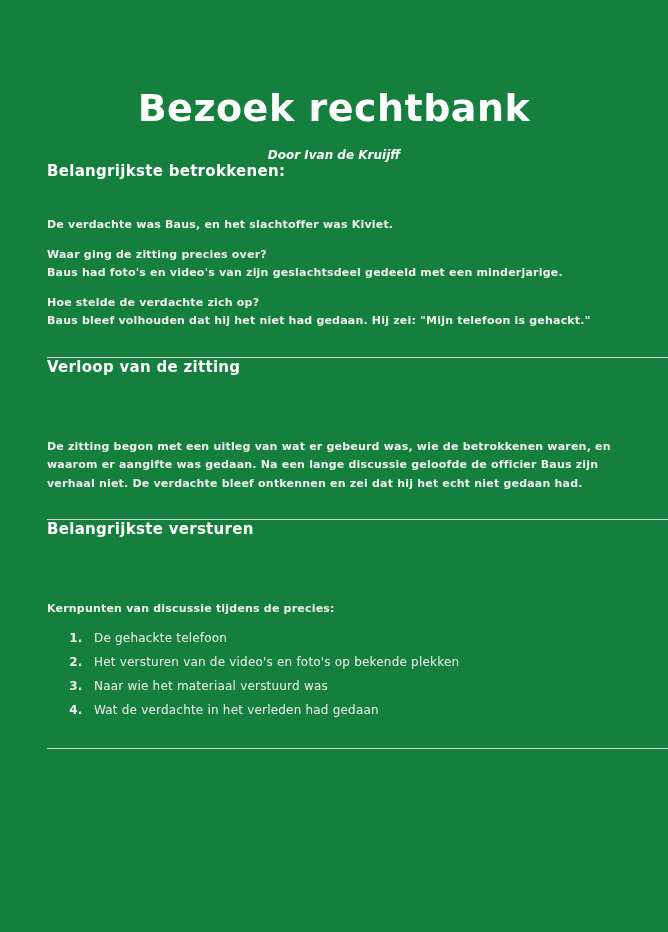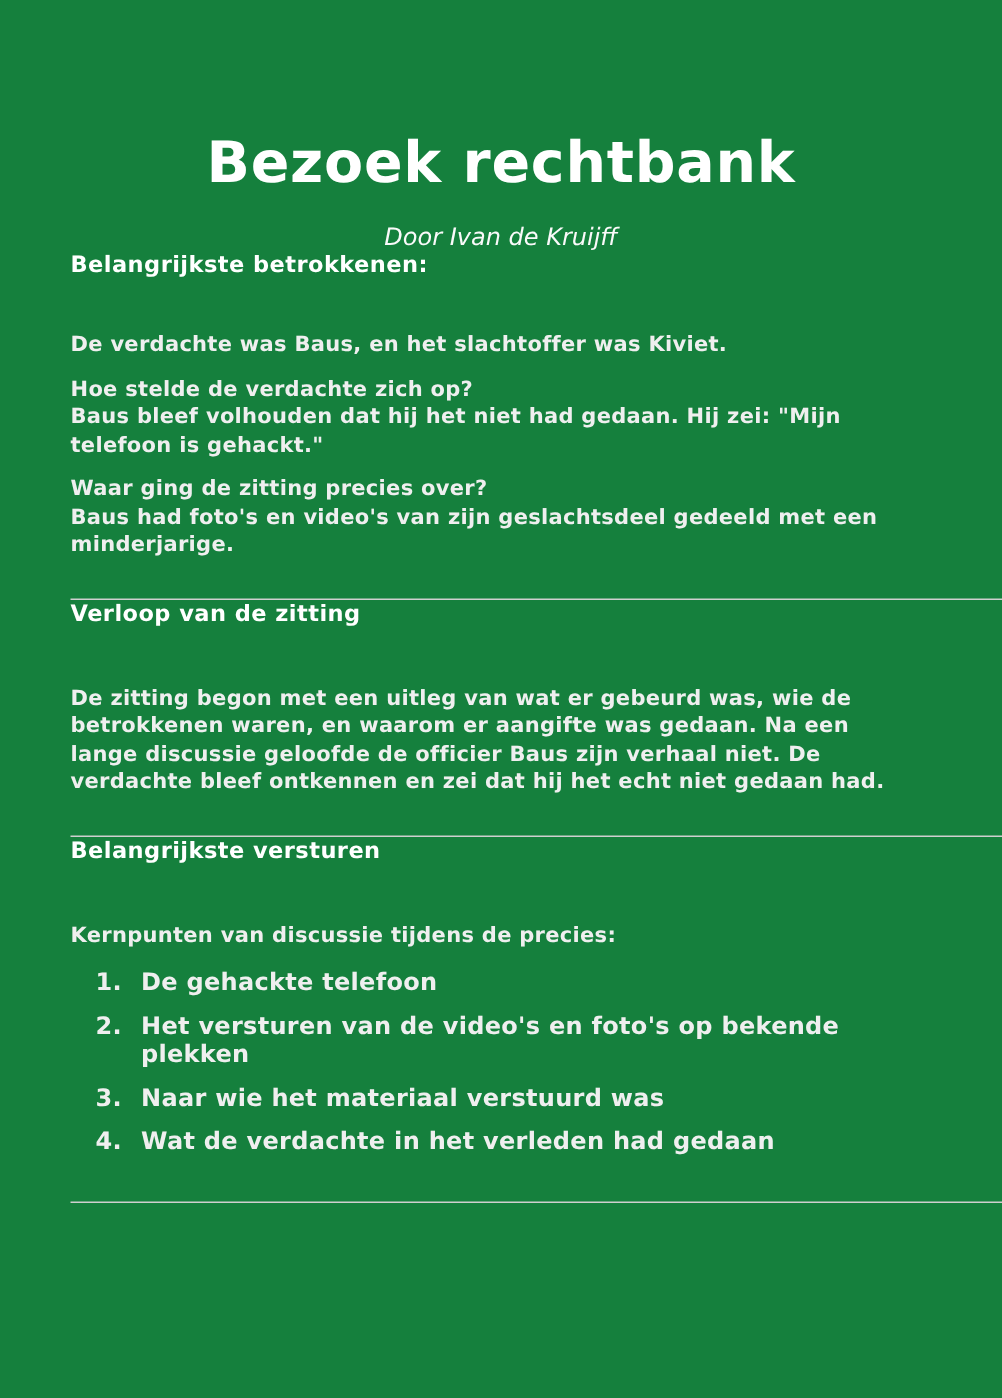--- a/index.html
+++ b/index.html
@@ -23,57 +23,57 @@
     padding-top: 86px;
     text-align: center;
     font-size: 38px;
     font-weight: 800;
     letter-spacing: 0.5px;
     color: #ffffff;
   }
   .byline {
     margin-top: 18px;
     text-align: center;
-    font-size: 16px;
+    font-size: 12px;
     font-style: italic;
-    font-weight: 400;
+    font-weight: 700;
     color: #fafafa;
   }
   h2.section-heading {
     margin-top: 0;
     font-size: 15px;
     font-weight: 700;
     letter-spacing: 0.3px;
     color: #ffffff;
   }
   .s1-heading { margin-top: 68px; }
   p, .qa {
-    font-size: 14px;
+    font-size: 11px;
     font-weight: 700;
     line-height: 18.5px;
     letter-spacing: 0.2px;
     color: #efefef;
   }
   .first-para { margin-top: 36px; }
   .qa { margin-top: 11px; }
   .divider {
     border: none;
     border-top: 1px solid #cfcfcf;
     height: 0;
     margin: 26px 0 0 47px;
   }
   .after-divider-heading { margin-top: 17px; }
-  .body-para { margin-top: 39px; }
+  .body-para { margin-top: 62px; }
   ol.numbered {
     margin-top: 12px;
     padding-left: 40px;
   }
   ol.numbered li {
-    font-size: 16px;
-    font-weight: 700;
+    font-size: 12px;
+    font-weight: 400;
     letter-spacing: 0.2px;
     color: #efefef;
     margin-top: 10px;
     padding-left: 7px;
   }
   ol.numbered li::marker {
     font-weight: 700;
     color: #efefef;
   }
   .qa-last { margin-top: 13px; }
@@ -87,27 +87,27 @@
   <h1 class="doc-title">Bezoek rechtbank</h1>
   <div class="byline">Door Ivan de Kruijff</div>
 
   <div class="content">
 
     <h2 class="section-heading s1-heading">Belangrijkste betrokkenen:</h2>
 
     <p class="first-para">De verdachte was Baus, en het slachtoffer was Kiviet.</p>
 
     <div class="qa">
-      <span>Hoe stelde de verdachte zich op?</span><br>
-      <span>Baus bleef volhouden dat hij het niet had gedaan. Hij zei: "Mijn telefoon is gehackt."</span>
+      <span>Waar ging de zitting precies over?</span><br>
+      <span>Baus had foto's en video's van zijn geslachtsdeel gedeeld met een minderjarige.</span>
     </div>
 
     <div class="qa">
-      <span>Waar ging de zitting precies over?</span><br>
-      <span>Baus had foto's en video's van zijn geslachtsdeel gedeeld met een minderjarige.</span>
+      <span>Hoe stelde de verdachte zich op?</span><br>
+      <span>Baus bleef volhouden dat hij het niet had gedaan. Hij zei: "Mijn telefoon is gehackt."</span>
     </div>
   </div>
 
   <hr class="divider">
 
   <div class="content">
 
     <h2 class="section-heading after-divider-heading">Verloop van de zitting</h2>
 
     <p class="body-para">De zitting begon met een uitleg van wat er gebeurd was, wie de betrokkenen waren, en waarom er aangifte was gedaan. Na een lange discussie geloofde de officier Baus zijn verhaal niet. De verdachte bleef ontkennen en zei dat hij het echt niet gedaan had.</p>

